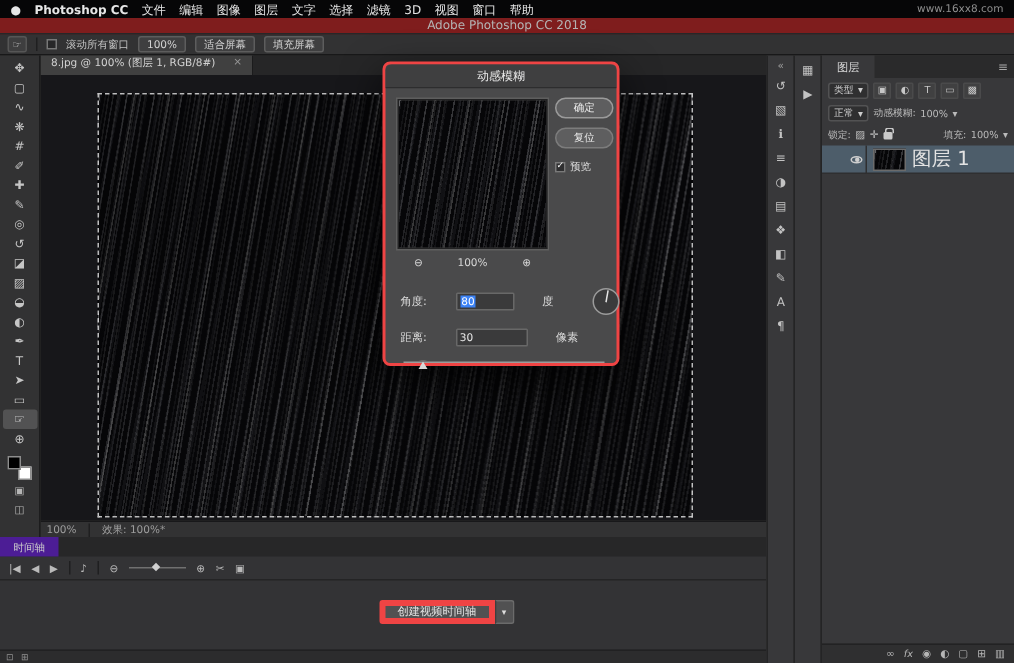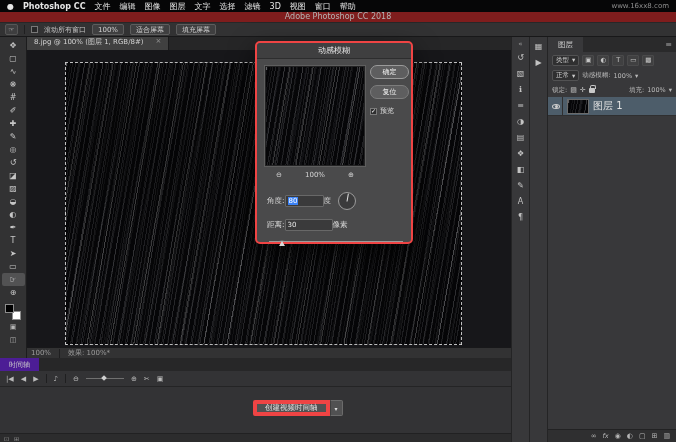--- a/index.html
+++ b/index.html
@@ -76,21 +76,21 @@
 #lp-tabs{height:15px;background:#2a2a2b;display:flex;align-items:center}
 .lp-tab{height:15px;background:#38383a;padding:0 10px;font-size:7.5px;color:#d8d8d8;display:flex;align-items:center}
 #lp-tabs .pmenu{margin-left:auto;padding:0 4px;font-size:8px;color:#a8a8a8}
 .lp-row{display:flex;align-items:center;gap:3px;padding:0 4px;font-size:6.5px;color:#bababa}
 #lp-filter{height:16px}
 .lp-select{height:11px;background:#2f2f30;border:1px solid #525253;border-radius:2px;display:inline-flex;align-items:center;gap:3px;padding:0 3px;font-size:6.5px;color:#cccccc}
 .lp-ficon{width:12px;height:11px;border:1px solid #4a4a4b;background:#404041;display:inline-flex;align-items:center;justify-content:center;font-size:6.5px;color:#c6c6c6;border-radius:1px}
 #lp-blend{height:15px}
 #lp-lock{height:14px}
 .lk{font-size:7px;color:#c0c0c0;display:inline-flex;align-items:center}
-.layer-row{height:19px;display:flex;align-items:center;gap:4px;padding:0 3px 0 2px;font-size:10px;color:#e3e3e3;border-bottom:1px solid #2f2f30}
+.layer-row{height:19px;display:flex;align-items:center;gap:4px;padding:0 3px 0 17px;font-size:13px;color:#e3e3e3;border-bottom:1px solid #2f2f30}
 .layer-row.selected{background:#4d5d6a}
 .eyebox{width:13px;height:19px;display:flex;align-items:center;justify-content:center;border-right:1px solid #2f2f30}
 .eye{width:8px;height:5px;border:1px solid #cfcfcf;border-radius:50%;position:relative}
 .eye::after{content:"";position:absolute;left:2px;top:.5px;width:3px;height:3px;border-radius:50%;background:#cfcfcf}
 .thumb{width:22px;height:15px;border:1px solid #6b6b6b;flex:0 0 auto}
 .thumb.blue{background:linear-gradient(160deg,#6d9bcd 0%,#2f5c93 55%,#1c3a63 100%)}
 .lockicon{margin-left:auto;margin-right:4px}
 .csslock{width:6px;height:5px;background:#c9c9c9;border-radius:1px;position:relative;display:inline-block}
 .csslock::before{content:"";position:absolute;left:1px;top:-3px;width:4px;height:3px;border:1px solid #c9c9c9;border-bottom:none;border-radius:2px 2px 0 0}
 #lp-fill{flex:1}
@@ -101,21 +101,21 @@
 #dialog{position:absolute;left:255px;top:41px;width:158px;height:203px;background:#4a4a4b;border:2px solid #ef4444;border-radius:5px;box-shadow:0 10px 26px rgba(0,0,0,.65);z-index:50;font-size:7.5px;color:#dcdcdc}
 #dlg-title{height:16px;line-height:16px;text-align:center;font-size:8px;color:#e9e9e9;background:#3f3f40;border-radius:4px 4px 0 0;border-bottom:1px solid #2d2d2e}
 #dlg-preview{position:absolute;left:8px;top:23px;width:100px;height:100px;border:1px solid #232324;box-shadow:0 0 0 1px #5e5e5e}
 #dlg-preview .rain{position:absolute;inset:0}
 .dlg-btn{position:absolute;left:113px;width:39px;height:14px;border-radius:7px;background:#5e5e5f;border:1px solid #9a9a9a;color:#efefef;font-size:7px;display:flex;align-items:center;justify-content:center;font-family:inherit}
 #btn-ok{top:22px}
 #btn-reset{top:42px;border-color:#7c7c7c}
 #dlg-previewcb{position:absolute;left:113px;top:63px;display:flex;align-items:center;gap:3px;font-size:7px}
 .dlg-cb{width:7px;height:7px;background:#2f2f30;border:1px solid #7a7a7a;display:inline-flex;align-items:center;justify-content:center;font-size:6px;color:#fff;line-height:1}
 #dlg-zoomrow{position:absolute;left:8px;top:128px;width:100px;display:flex;align-items:center;justify-content:space-between;padding:0 11px;font-size:7px;color:#d6d6d6}
-.dlg-row{position:absolute;left:0;width:190px;display:flex;align-items:center;padding:0 10px;gap:0}
+.dlg-row{position:absolute;left:0;width:190px;display:flex;align-items:center;padding:0 10px;gap:19px}
 #dlg-anglerow{top:149px}
 #dlg-distrow{top:176px}
 .dlg-field{height:12px;background:#3a3a3b;border:1px solid #686868;border-radius:1px;display:inline-flex;align-items:center;padding:0 2px;font-size:7px;color:#eaeaea}
 #angle-field{width:39px}
 #dist-field{width:48px}
 .selhl{background:#3b82f6;color:#fff;padding:0 1px}
 #dial{width:18px;height:18px;border-radius:50%;background:#3b3b3c;border:1px solid #9b9b9b;position:relative;margin-left:7px;flex:0 0 auto}
 #dial .needle{position:absolute;left:50%;top:50%;width:8px;height:1px;background:#e5e5e5;transform-origin:0 50%;transform:rotate(-80deg)}
 #dlg-slider{position:absolute;left:12px;top:195px;width:134px;height:7px}
 #dlg-slider .track{position:absolute;left:0;top:3px;width:100%;height:1px;background:#9b9b9b}

